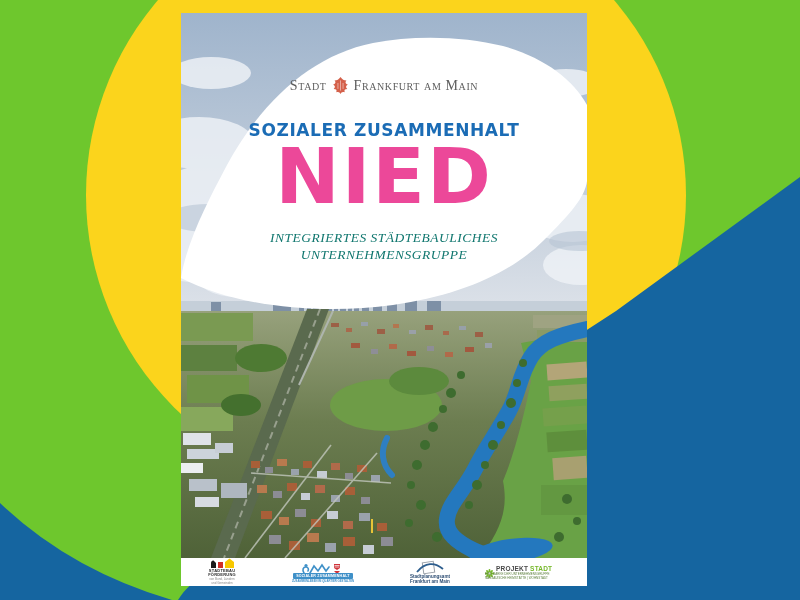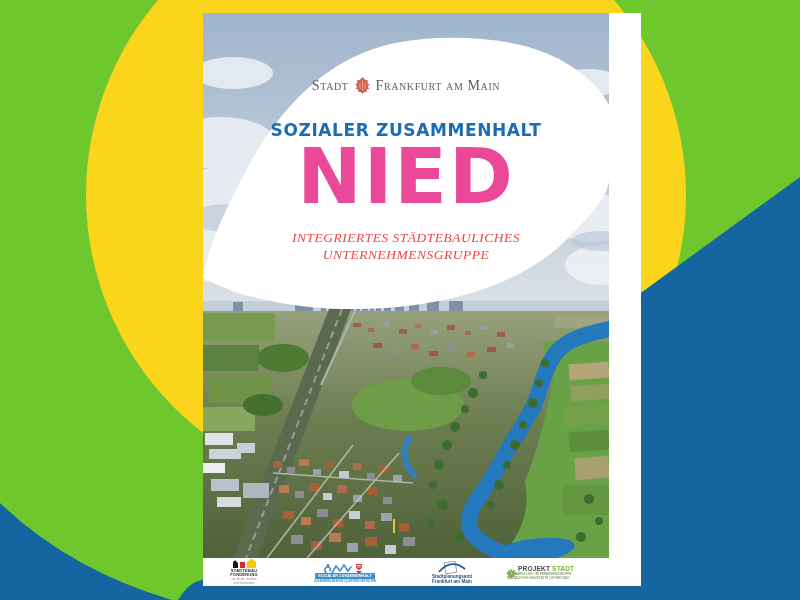--- a/index.html
+++ b/index.html
@@ -2,33 +2,33 @@
 <html><head>
 <meta charset="utf-8">
 <style>
   html,body{margin:0;padding:0;background:#222;}
   .canvas{position:relative;width:800px;height:600px;overflow:hidden;
     background:#6EC72D;font-family:"Liberation Sans",sans-serif;}
   .yellow-circle{position:absolute;left:86px;top:-105px;width:600px;height:600px;
     border-radius:50%;background:#FBD41C;}
   .bg-svg{position:absolute;left:0;top:0;width:800px;height:600px;}
   
-  .doc{position:absolute;left:203px;top:13px;width:438px;height:573px;background:#fff;}
+  .doc{position:absolute;left:181px;top:13px;width:406px;height:573px;background:#fff;}
   .photo-svg{position:absolute;left:0;top:0;width:406px;height:573px;}
   .hdr{position:absolute;left:0;width:406px;text-align:center;}
   .city-logo{top:63px;display:flex;align-items:center;justify-content:center;gap:5px;
     font-family:"Liberation Serif",serif;font-variant:small-caps;
     color:#5E5E5E;font-size:14px;letter-spacing:.6px;}
   .city-logo .crest{width:17px;height:19px;display:inline-block;}
   .kicker{top:107px;font-family:"DejaVu Sans","Liberation Sans",sans-serif;
     font-weight:bold;font-size:17px;letter-spacing:.6px;color:#1B6CB5;}
   .big-title{top:121px;font-family:"DejaVu Sans","Liberation Sans",sans-serif;
     font-weight:bold;font-size:77px;line-height:86px;letter-spacing:2px;color:#ec4899;}
   .subtitle{top:216px;font-family:"Liberation Serif",serif;font-style:italic;
-    font-size:13.5px;line-height:17px;letter-spacing:.5px;color:#ef4444;}
+    font-size:13.5px;line-height:17px;letter-spacing:.5px;color:#0f766e;}
   
   .footer{position:absolute;left:0;top:545px;width:406px;height:28px;background:#fff;}
   .flogo{position:absolute;top:0;height:28px;display:flex;flex-direction:column;
     align-items:center;justify-content:center;}
   .flogo .micro{white-space:nowrap;text-align:center;}
   .l1{left:10px;width:62px;}
   .l1 .shapes{display:flex;align-items:flex-end;gap:1px;height:10px;}
   .l1 .micro.bold{font-size:4px;font-weight:bold;color:#2b2b2b;line-height:4.5px;letter-spacing:.2px;}
   .l1 .micro.lite{font-size:3px;color:#8a8a8a;line-height:3.6px;}
   .l2{left:100px;width:84px;}

